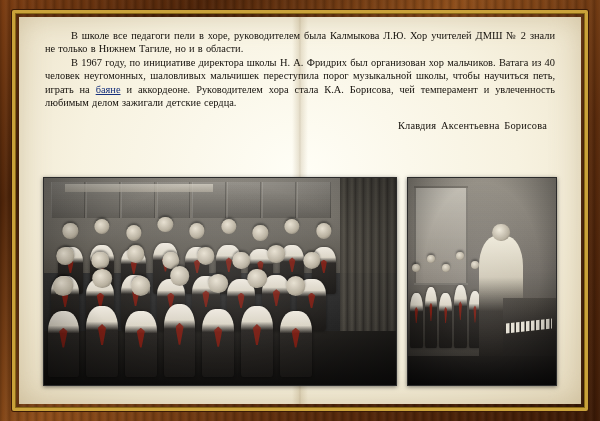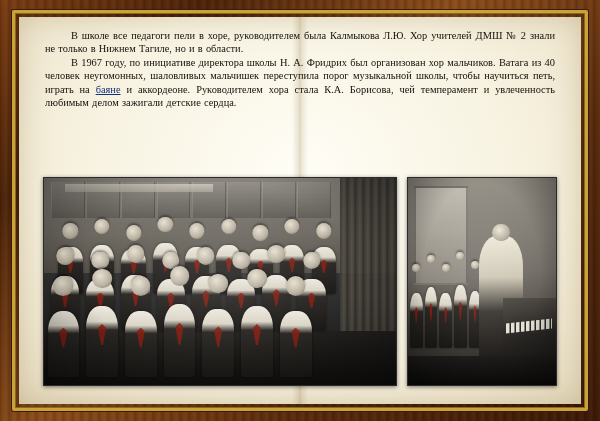--- a/index.html
+++ b/index.html
@@ -308,20 +308,21 @@
   <div class="paper">
     <div class="fold"></div>
 
     <div class="text-block">
       <p class="para">
         <span>В школе все педагоги пели в хоре, руководителем была Калмыкова Л.Ю. Хор учителей ДМШ № 2 знали не только в Нижнем Тагиле, но и в области.</span>
       </p>
       <p class="para">
         <span>В 1967 году, по инициативе директора школы Н. А. Фридрих был организован хор мальчиков. Ватага из 40 человек неугомонных, шаловливых мальчишек переступила порог музыкальной школы, чтобы научиться петь, играть на </span><a class="link-word" href="#">баяне</a><span> и аккордеоне. Руководителем хора стала К.А. Борисова, чей темперамент и увлеченность любимым делом зажигали детские сердца.</span>
       </p>
+      <div class="signature">Клавдия Аксентьевна  Борисова</div>
     </div>
 
     <div class="photos">
 
       <div class="photo left">
         <div class="ph-bg"></div>
         <div class="stage-wall">
           <span class="wall-panel" style="left:2%"></span>
           <span class="wall-panel" style="left:12%"></span>
           <span class="wall-panel" style="left:22%"></span>

